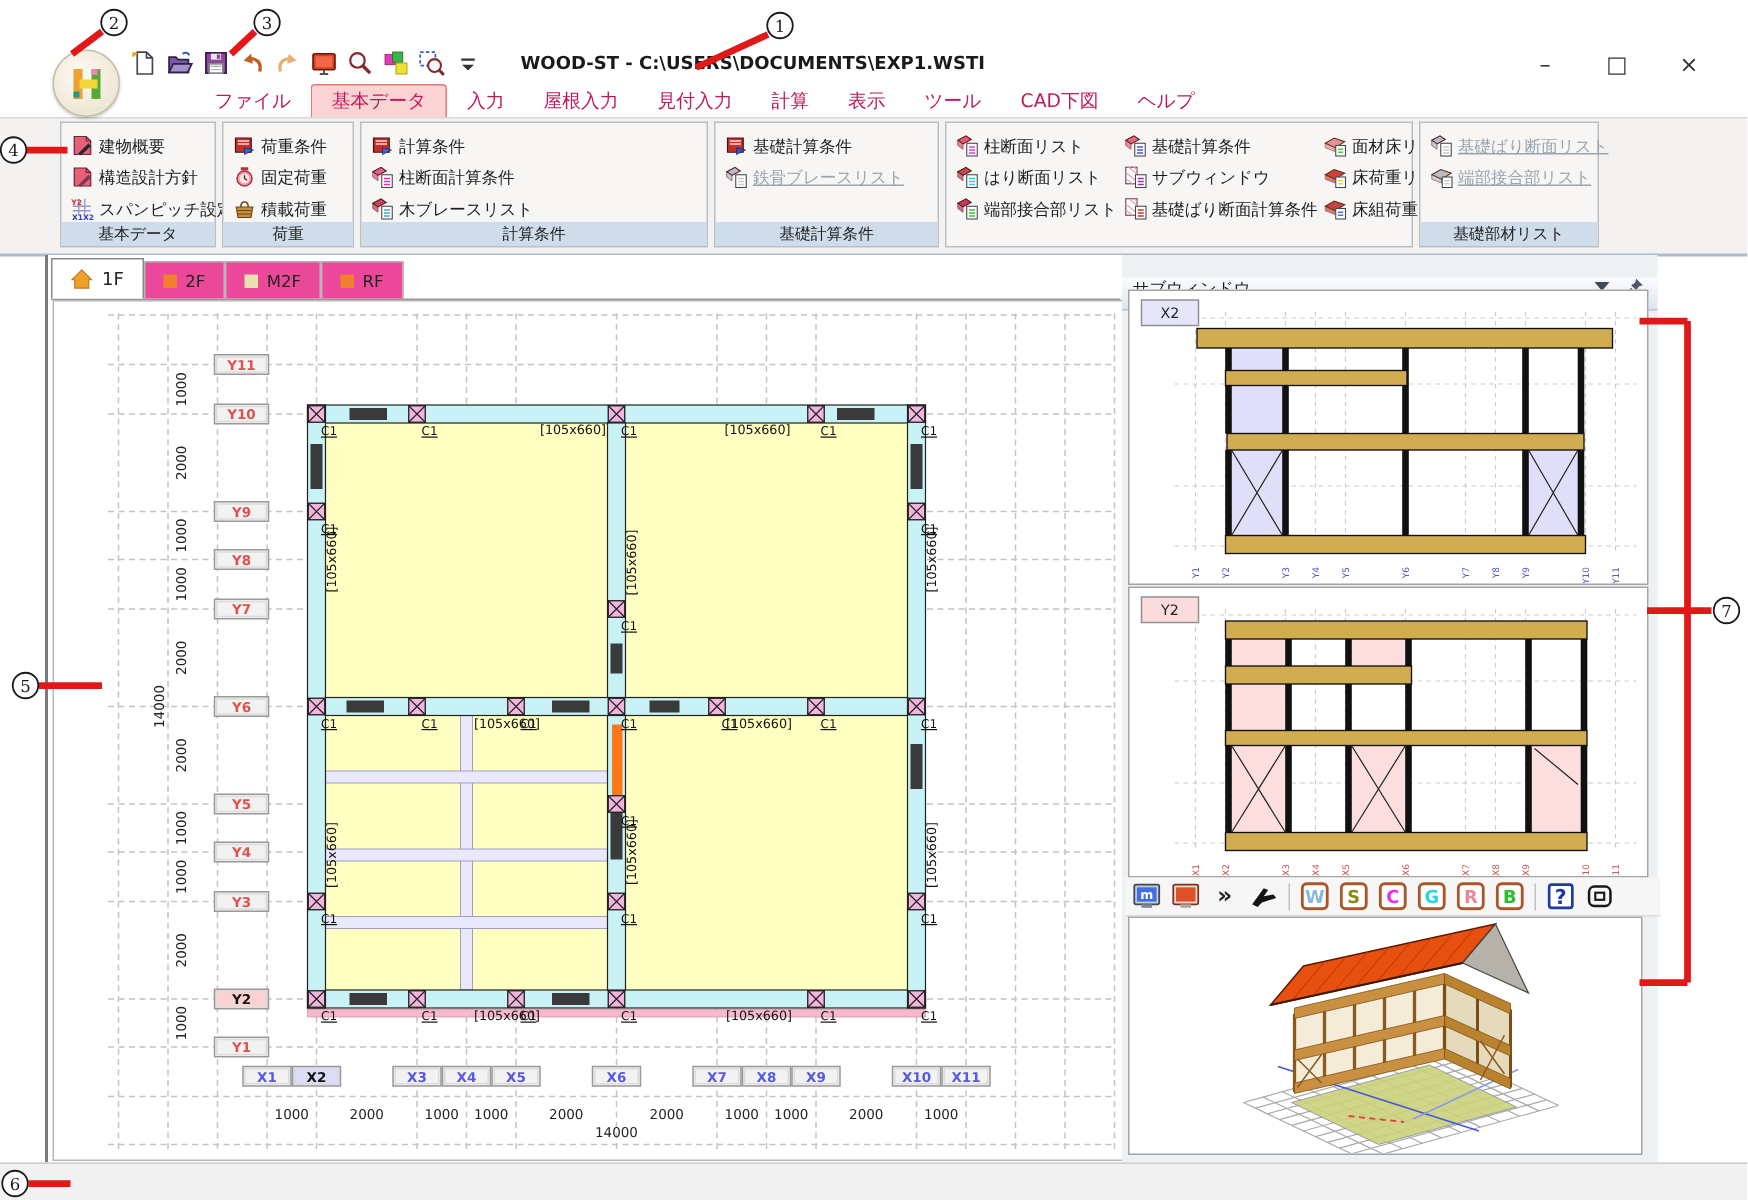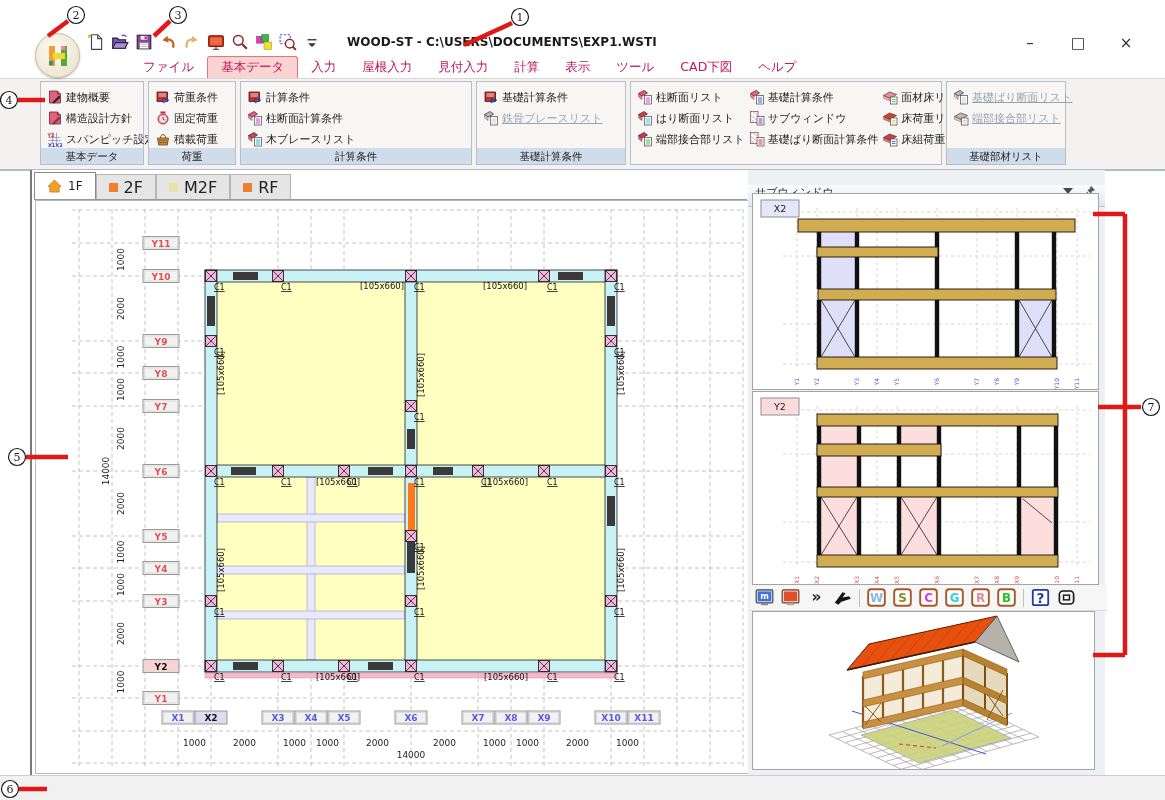--- a/index.html
+++ b/index.html
@@ -32,22 +32,22 @@
       cursor:pointer;white-space:nowrap;padding:0 2px;}
   .rbtn.disabled{color:#9aa4ae;cursor:default;text-decoration:underline;}
   .ric{width:16px;height:16px;flex:0 0 16px;}
   .rlabel{position:absolute;left:0;bottom:0;width:100%;height:16px;background:#cfdcea;
       font-size:10.5px;color:#222;text-align:center;line-height:16px;}
   
   #docarea{position:absolute;left:30px;top:170px;width:717px;height:605px;background:#fff;
       border-left:2px solid #7a7a7a;}
   #floortabs{position:absolute;left:2px;top:3px;height:26px;display:flex;align-items:flex-end;
       width:713px;border-bottom:1px solid #999;}
-  .ftab{display:flex;align-items:center;gap:6px;padding:0 12px;height:24px;background:#e5e5e5;
-      border:1px solid #b5b5b5;border-bottom:none;font-size:16px;color:#222;cursor:pointer;}
+  .ftab{display:flex;align-items:center;gap:6px;padding:0 12px;height:24px;background:#ec4899;
+      border:1px solid #b5b5b5;border-bottom:none;font-size:11px;color:#222;cursor:pointer;}
   .ftab.active{background:#fff;height:26px;border-color:#8a8a8a;position:relative;z-index:2;font-size:12px;}
   .fsq{width:9px;height:9px;display:inline-block;}
   #plan{position:absolute;left:3px;top:30px;background:#fff;border:1px solid #b8b8b8;}
   
   #subwin{position:absolute;left:748px;top:170px;width:357px;height:605px;background:#eef1f4;}
   #subhead{position:absolute;left:0;top:15px;width:100%;height:21px;
       background:linear-gradient(#fbfcfe,#dde6f1);border-bottom:1px solid #b8c4d2;
       display:flex;align-items:flex-start;font-size:11px;color:#1a1a1a;}
   #subhead span.t{padding-left:7px;flex:1;}
   .hic{width:14px;height:12px;margin-right:8px;cursor:pointer;}

